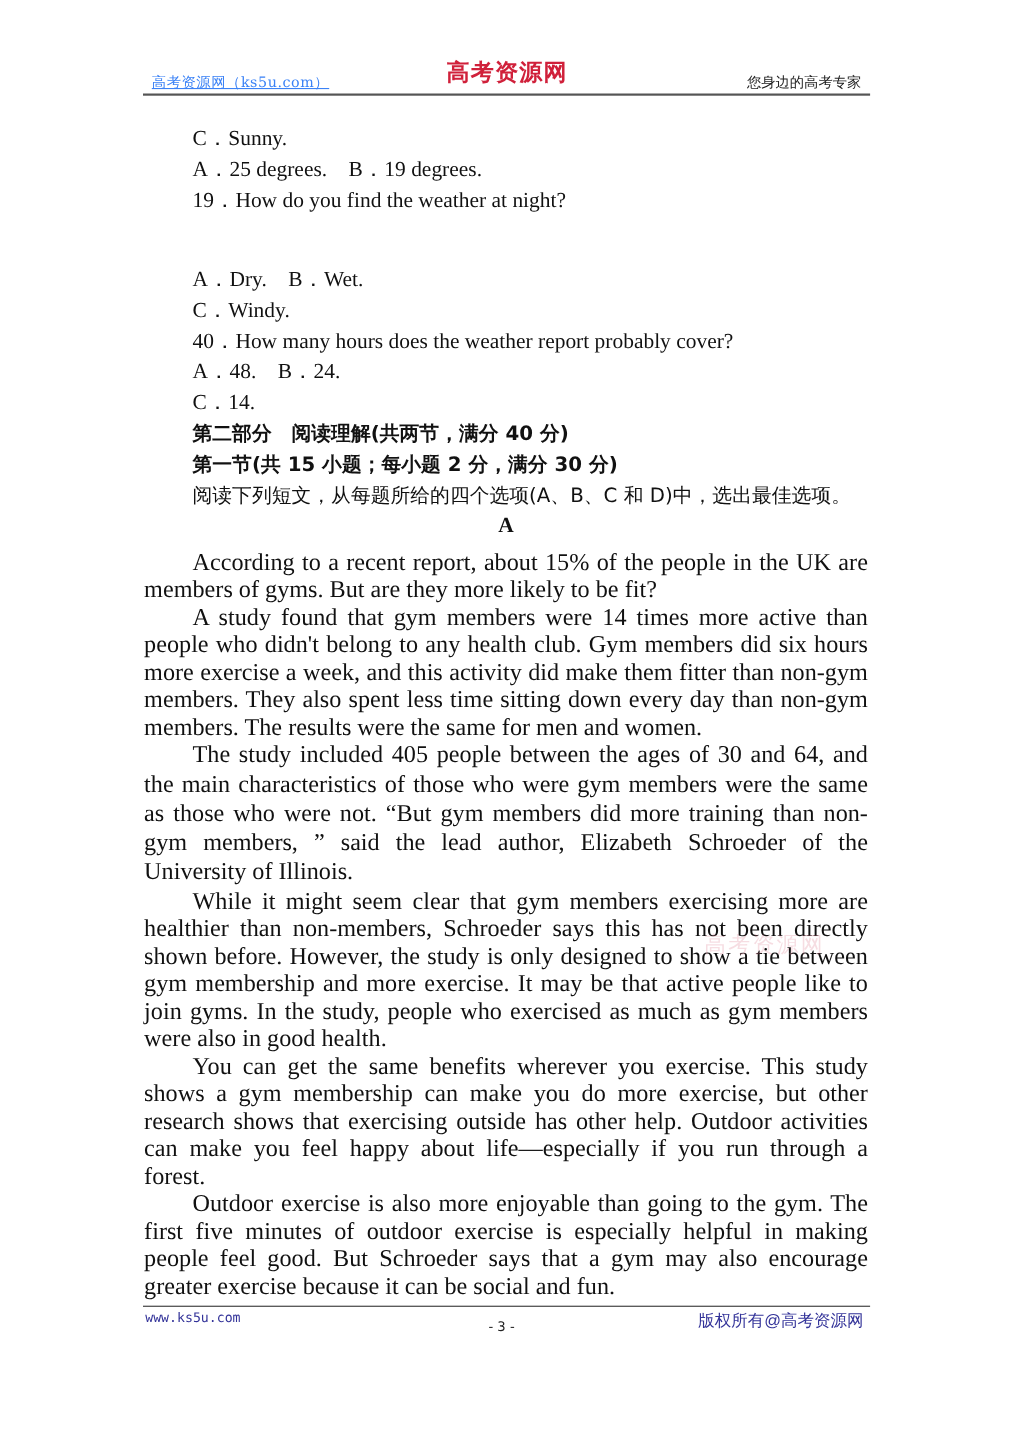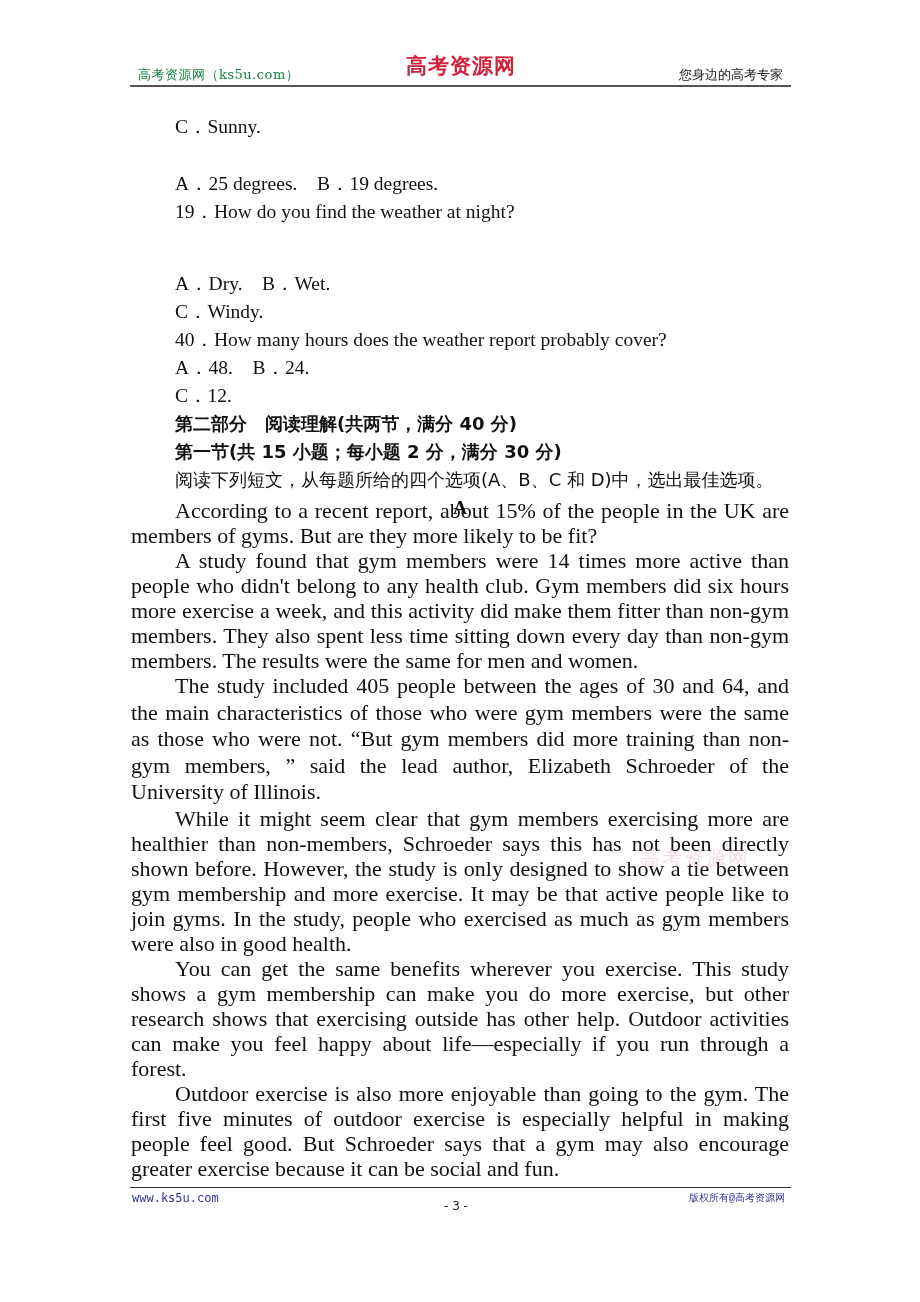--- a/index.html
+++ b/index.html
@@ -1,53 +1,53 @@
 <!DOCTYPE html>
 <html><head>
   <meta charset="utf-8">
   <style>
     html, body { margin: 0; padding: 0; background: #ffffff; }
     body { width: 920px; height: 1302px; position: relative; overflow: hidden; font-family: "Liberation Serif", "DejaVu Serif", serif; color: #111; }
     .header { position: absolute; left: 130px; top: 60px; width: 661px; height: 26px; }
-    .header-left { position: absolute; left: 8px; top: 6px; font-size: 13px; font-family: "DejaVu Serif", serif; color: #15803d; letter-spacing: 0.5px; }
+    .header-left { position: absolute; left: 8px; top: 6px; font-size: 13px; font-family: "DejaVu Serif", serif; color: #3b82f6; letter-spacing: 0.5px; text-decoration: underline; }
     .header-logo { position: absolute; left: 276px; top: -8px; font-size: 21px; font-family: "DejaVu Serif", serif; color: #d0203a; font-weight: bold; letter-spacing: 1px; }
     .header-right { position: absolute; right: 8px; top: 6px; font-size: 13px; font-family: "DejaVu Serif", serif; color: #222; }
     .header-rule { position: absolute; left: 130px; top: 85px; width: 661px; height: 2px; background: #555; }
     .content { position: absolute; left: 131px; top: 113px; width: 658px; font-size: 19.5px; }
     .line { line-height: 28px; height: 28px; white-space: nowrap; padding-left: 44px; }
     .bold { font-weight: bold; font-family: "DejaVu Sans", sans-serif; font-size: 18px; }
     .cn { font-family: "DejaVu Sans", sans-serif; font-size: 18px; }
     .center-title { text-align: center; font-weight: bold; line-height: 28px; height: 28px; margin-top: 0; }
     .para { text-align: justify; text-align-last: left; line-height: 25px; text-indent: 44px; margin: 0; }
     .passage { position: absolute; left: 131px; top: 498px; width: 658px; font-size: 22px; }
     .watermark { position: absolute; left: 640px; top: 845px; font-size: 20px; color: rgba(220,120,140,0.25); font-family: "DejaVu Sans", sans-serif; letter-spacing: 2px; pointer-events: none; }
     .footer-rule { position: absolute; left: 130px; top: 1187px; width: 661px; height: 1px; background: #333; }
     .footer-left { position: absolute; left: 132px; top: 1191px; font-size: 12px; color: #333399; font-family: "DejaVu Sans Mono", monospace; }
     .footer-page { position: absolute; left: 444px; top: 1199px; font-size: 12px; color: #222; font-family: "DejaVu Sans", sans-serif; }
-    .footer-right { position: absolute; right: 135px; top: 1191px; font-size: 10px; color: #333399; font-family: Liberation Mono, monospace; }
+    .footer-right { position: absolute; right: 135px; top: 1191px; font-size: 15px; color: #333399; font-family: Liberation Sans, sans-serif; }
   </style>
 </head>
 <body>
 
 <div class="header">
   <span class="header-left">高考资源网（ks5u.com）</span>
   <span class="header-logo">高考资源网</span>
   <span class="header-right">您身边的高考专家</span>
 </div>
 <div class="header-rule"></div>
 
 <div class="content">
   <div class="line">C．Sunny.</div>
-  <div class="line" style="white-space:pre;margin-top:29px;">A．25 degrees.    B．19 degrees.</div>
+  <div class="line" style="white-space:pre;">A．25 degrees.    B．19 degrees.</div>
   <div class="line">19．How do you find the weather at night?</div>
   <div class="line" style="white-space:pre;margin-top:44px;">A．Dry.    B．Wet.</div>
   <div class="line">C．Windy.</div>
   <div class="line">40．How many hours does the weather report probably cover?</div>
   <div class="line" style="white-space:pre;">A．48.    B．24.</div>
-  <div class="line">C．12.</div>
+  <div class="line">C．14.</div>
   <div class="line bold">第二部分　阅读理解(共两节，满分 40 分)</div>
   <div class="line bold">第一节(共 15 小题；每小题 2 分，满分 30 分)</div>
   <p class="para cn" style="line-height:28px;">阅读下列短文，从每题所给的四个选项(A、B、C 和 D)中，选出最佳选项。</p>
   <div class="center-title">A</div>
 </div>
 
 <div class="passage">
   <p class="para">According to a recent report, about 15% of the people in the UK are members of gyms. But are they more likely to be fit?</p>
   <p class="para">A study found that gym members were 14 times more active than people who didn't belong to any health club. Gym members did six hours more exercise a week, and this activity did make them fitter than non-gym members. They also spent less time sitting down every day than non-gym members. The results were the same for men and women.</p>
   <p class="para" style="line-height:26.5px;">The study included 405 people between the ages of 30 and 64, and the main characteristics of those who were gym members were the same as those who were not. “But gym members did more training than non-gym members, ” said the lead author, Elizabeth Schroeder of the University of Illinois.</p>

